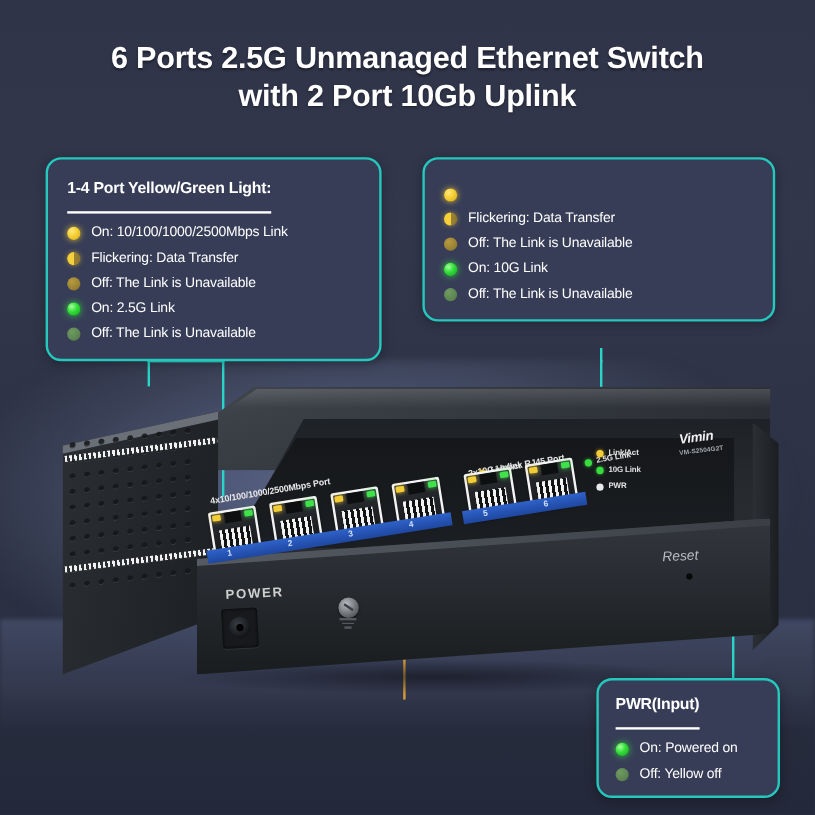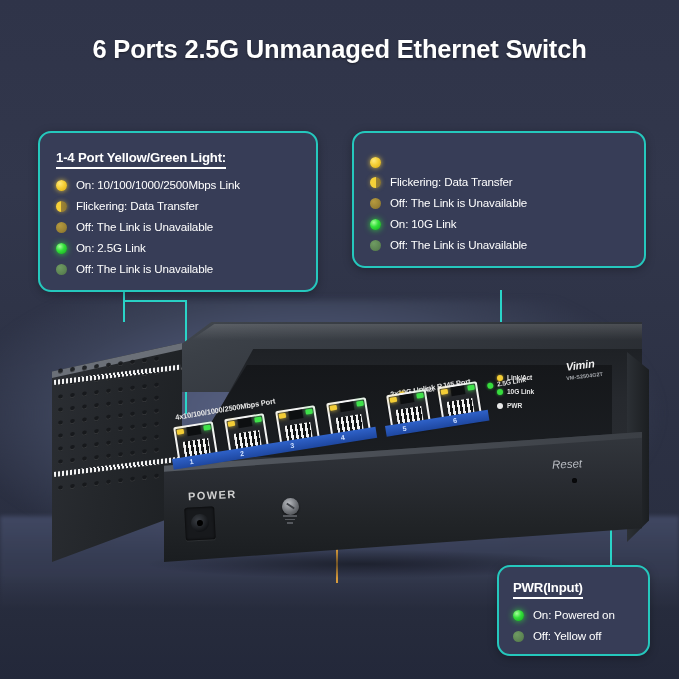--- a/index.html
+++ b/index.html
@@ -27,21 +27,21 @@
   .title{position:absolute;left:0;top:34px;width:679px;text-align:center;
     color:#ffffff;font-weight:bold;font-size:25.5px;line-height:31px;
     letter-spacing:-.2px;text-shadow:0 1px 2px rgba(0,0,0,.45);}
   .title .l2{display:block;}
 
   
   .callout{position:absolute;background:#373d57;border:2px solid #25c8bd;
     border-radius:13px;box-sizing:border-box;
     box-shadow:0 2px 10px rgba(0,0,0,.28);}
   .callout h3{margin:0;color:#ffffff;font-weight:bold;font-size:13.2px;
-    display:inline-block;border-bottom:2px solid #ffffff;padding-bottom:2px;
+    display:inline-block;border-bottom:2px solid #ffffff;padding-bottom:12px;
     line-height:15px;letter-spacing:-.2px;}
   .callout ul{list-style:none;margin:9px 0 0 0;padding:0;}
   .callout li{display:flex;align-items:center;margin:2px 0 7px 0;
     color:#ffffff;font-size:11.6px;line-height:14px;letter-spacing:-.15px;}
   .callout li:last-child{margin-bottom:0;}
 
   .led{width:11px;height:11px;border-radius:50%;flex:0 0 11px;margin-right:9px;
     position:relative;}
   .led.y-on{background:radial-gradient(circle at 35% 32%,#ffe97a 0%,#f6d038 42%,#d6a812 100%);
     box-shadow:0 0 5px rgba(246,208,56,.85);}
@@ -204,20 +204,21 @@
 
 <div id="stage">
 
   <div class="bg-base"></div>
   <div class="bg-glow"></div>
   <div class="bg-floor"></div>
   <div class="bg-bottom"></div>
 
   <div class="title">
     <span>6 Ports 2.5G Unmanaged Ethernet Switch</span>
+    <span class="l2">with 2 Port 10Gb Uplink</span>
   </div>
 
   <div class="ln v" style="left:123px;top:300px;height:22px;"></div>
   <div class="ln h" style="left:123px;top:300px;width:64px;"></div>
   <div class="ln v" style="left:185px;top:300px;height:114px;"></div>
 
   <div class="ln v" style="left:123px;top:290px;height:12px;"></div>
 
   <div class="ln v" style="left:145px;top:362px;height:56px;"></div>
   <div class="ln h" style="left:145px;top:362px;width:40px;"></div>

